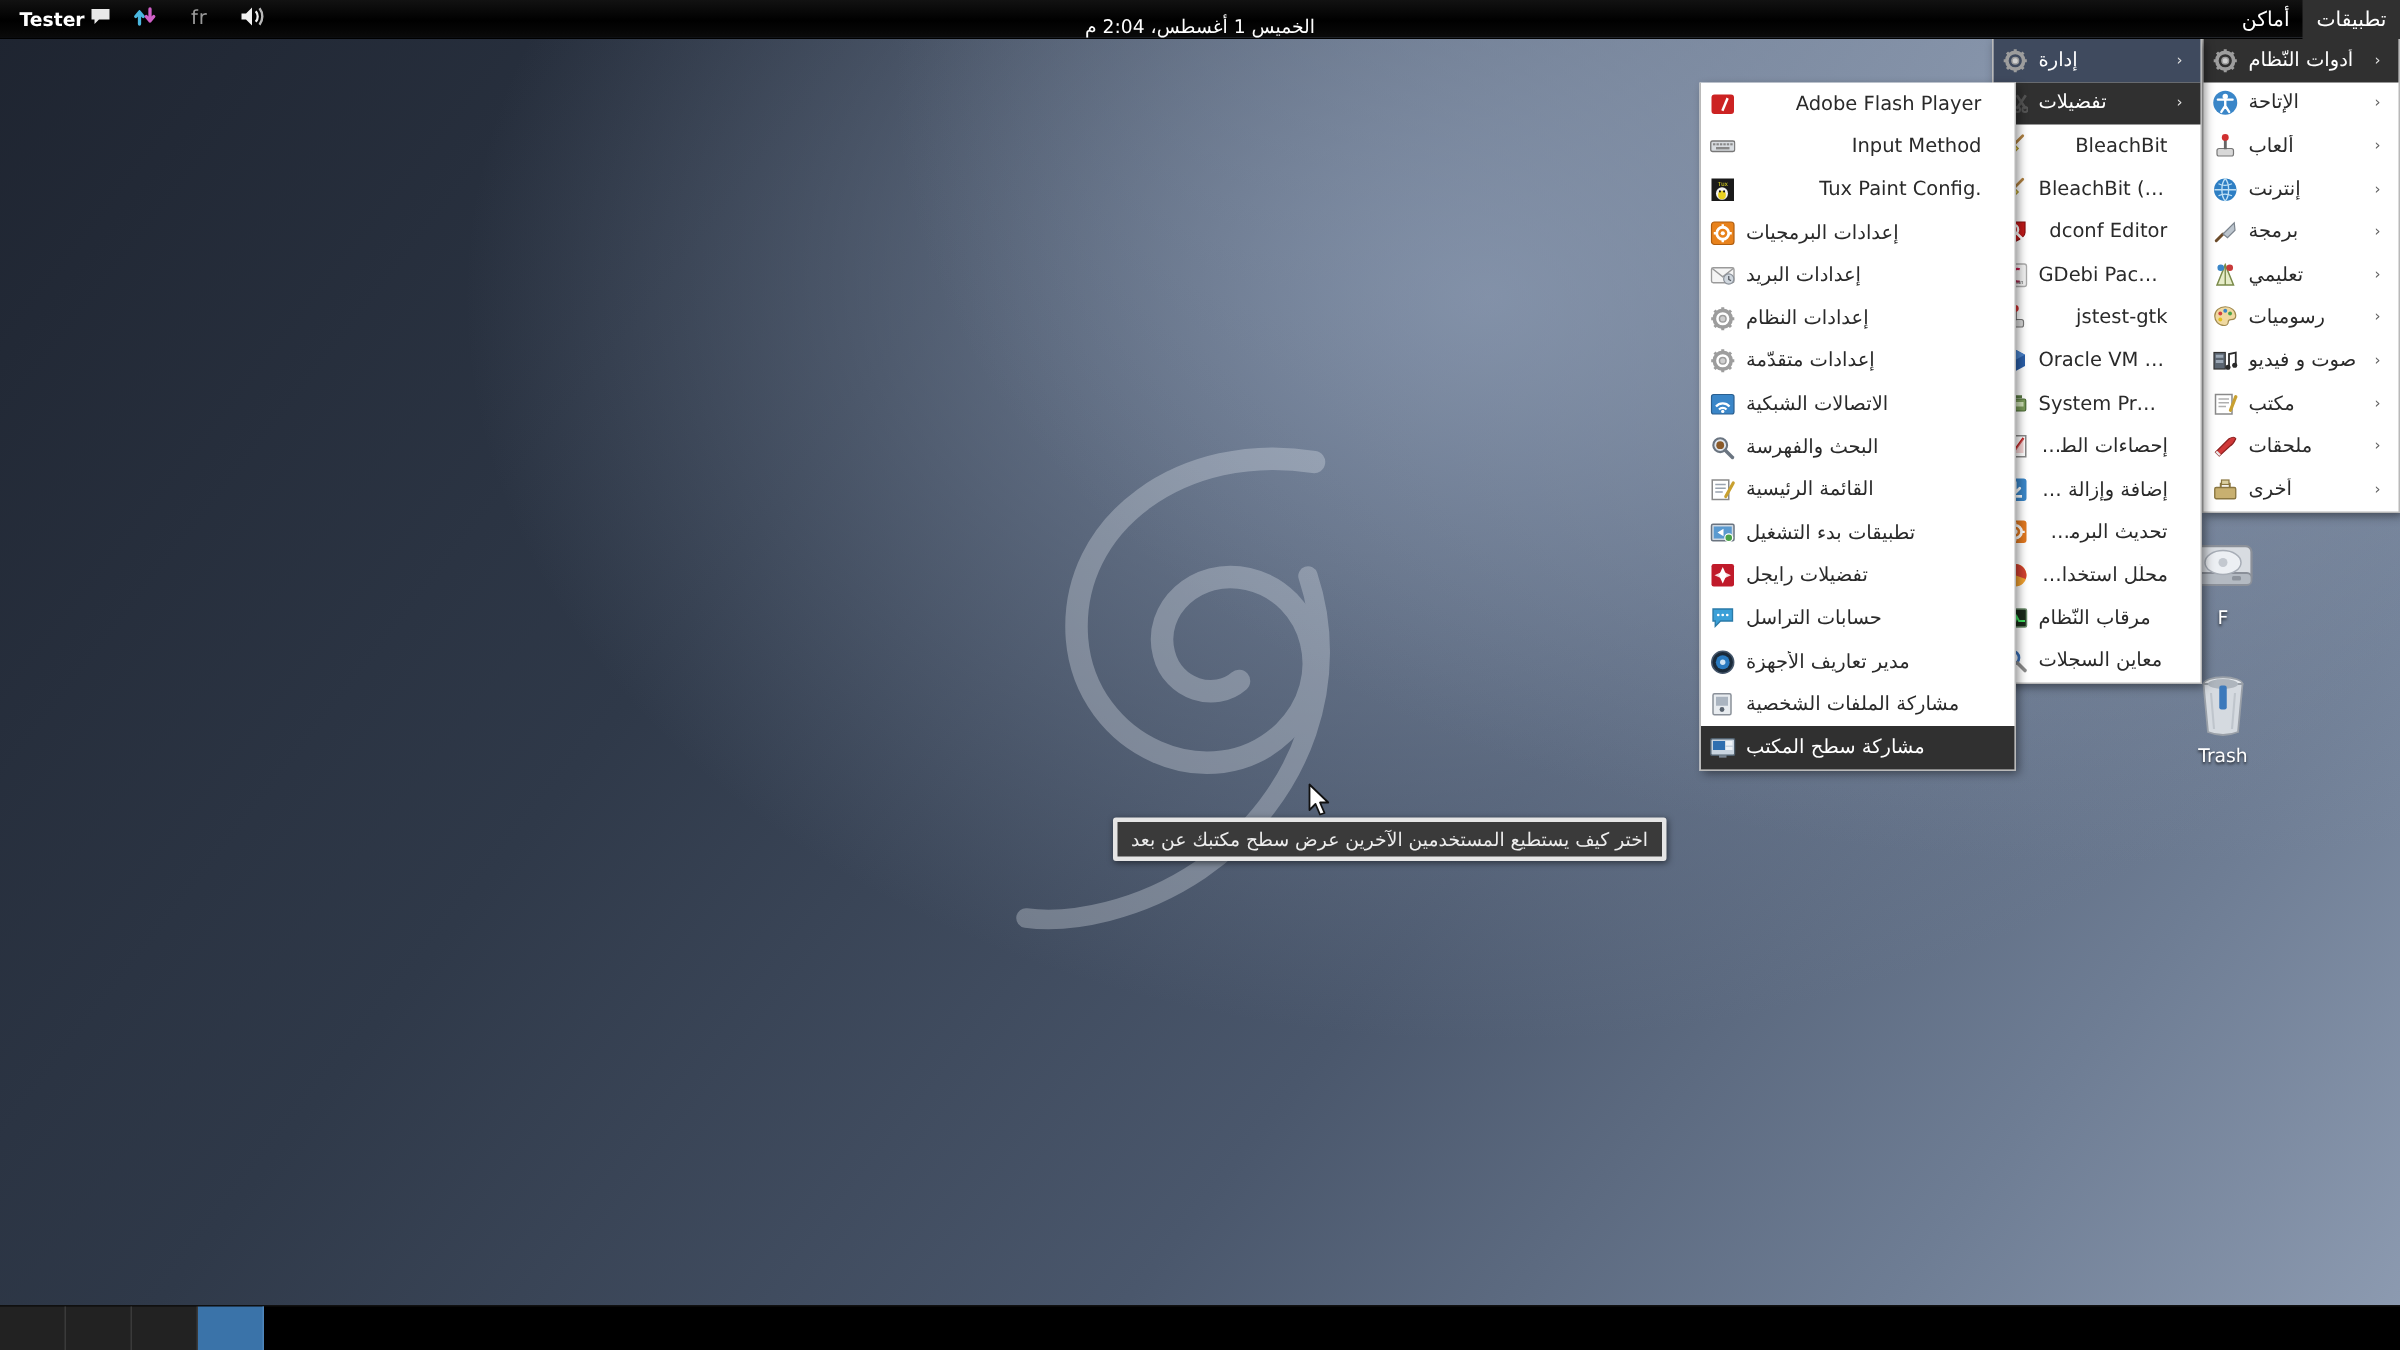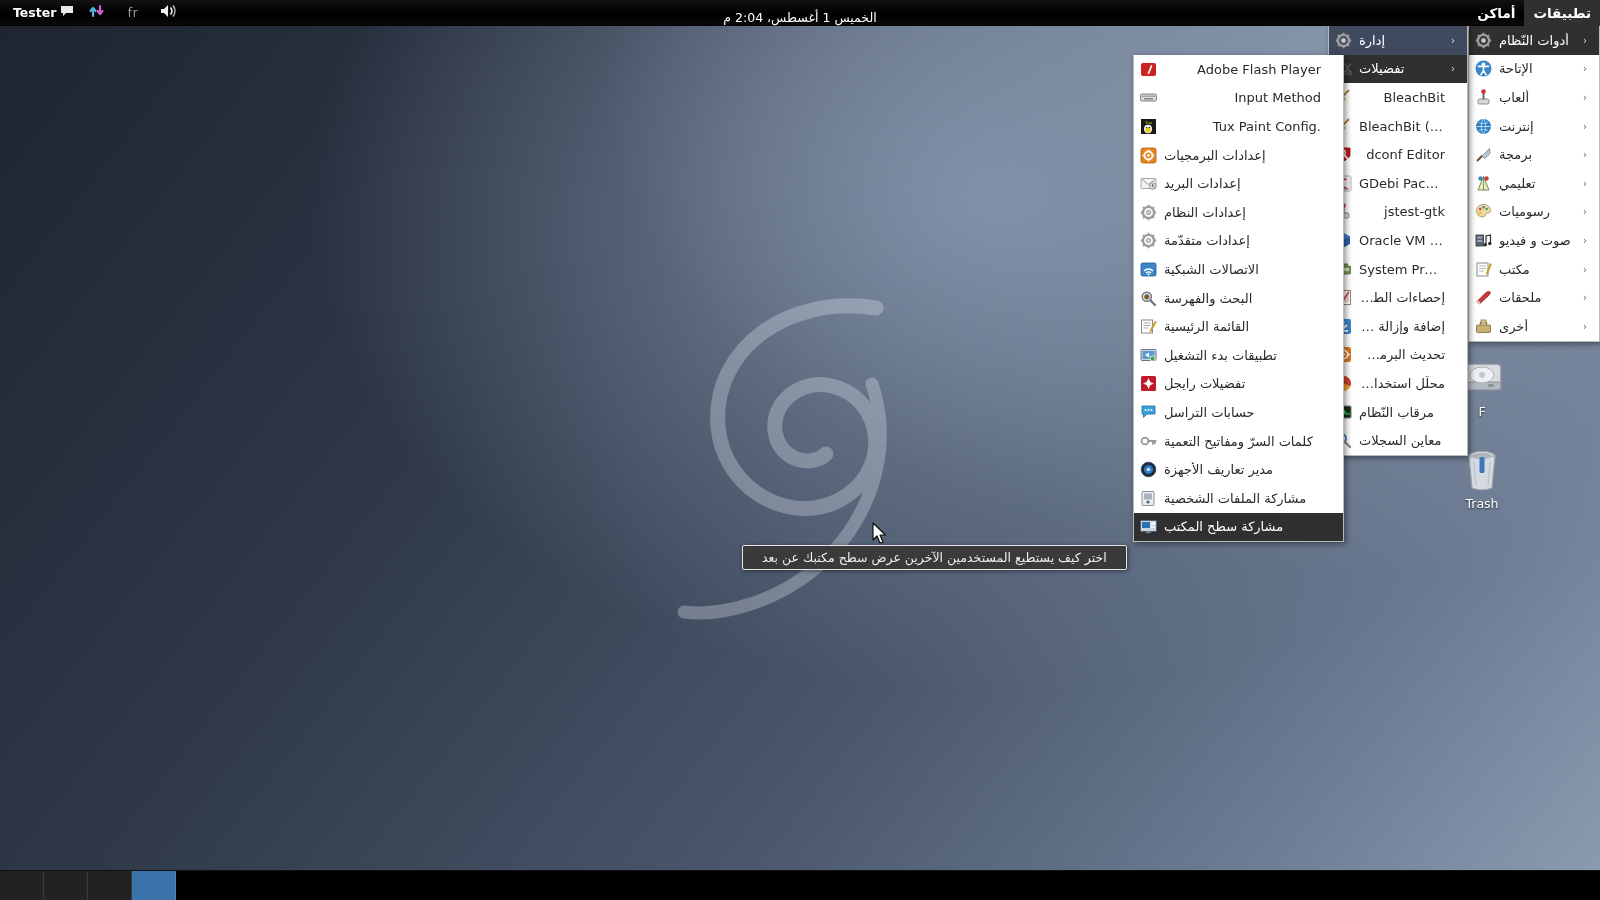--- a/index.html
+++ b/index.html
@@ -40,21 +40,21 @@
   #clock { display:inline-block; pointer-events:auto; font-size:12.5px; color:#fff; letter-spacing:.2px; direction:rtl; }
   .tp-right { margin-left:auto; display:flex; align-items:center; direction:rtl; height:100%; }
 
   .tray-item { display:flex; align-items:center; gap:4px; padding:0 7px; height:26px; cursor:default; }
   #user-name { font-weight:bold; font-size:12.5px; color:#fff; }
   .kb-layout { color:#9a9a9a; font-size:13px; padding:0 14px; letter-spacing:.5px; }
 
   
   .menubar-entry {
     height:26px; display:flex; align-items:center; padding:0 9px;
-    font-size:13.5px; font-weight:bold; color:#ffffff; cursor:default;
+    font-size:13.5px; font-weight:normal; color:#ffffff; cursor:default;
   }
   .menubar-entry.active { background:#303030; }
 
   
   .menu-panel {
     position:absolute; background:#ffffff;
     border:1px solid #b9b9b9; border-top:none;
     box-shadow:2px 2px 6px rgba(0,0,0,.45);
     z-index:50; direction:rtl;
     font-size:13px; color:#2a2a2a;
@@ -86,22 +86,22 @@
   .menu-row.sel .mi-arrow, .menu-row.sel-blue .mi-arrow { color:#ddd; }
   .mi-arrow.empty { visibility:hidden; }
 
   
   .mi-label.ltr { direction:ltr; text-align:right; }
 
   
   #tooltip {
     position:absolute; left:742px; top:545px;
     background:#3a3a3a; color:#ededed;
-    border:1px solid #e5e5e5; border-radius:2px;
-    padding:4px 19px; font-size:12.5px; direction:rtl;
+    border:3px solid #e5e5e5; border-radius:2px;
+    padding:4px 9px; font-size:12.5px; direction:rtl;
     box-shadow:1px 1px 4px rgba(0,0,0,.5);
     z-index:70; white-space:nowrap;
   }
 
   
   #mouse-cursor { position:absolute; left:872px; top:522px; z-index:80; pointer-events:none; }
 
   
   .desktop-icon {
     position:absolute; width:92px; text-align:center;
@@ -678,30 +678,20 @@
         <svg width="17" height="17" viewBox="0 0 17 17">
           <path d="M2 2h13v8H7l-3.5 3.5V10H2z" fill="#3aa0d8" stroke="#2a7aa8" stroke-width=".9"></path>
           <circle cx="5.5" cy="6" r=".9" fill="#fff"></circle>
           <circle cx="8.5" cy="6" r=".9" fill="#fff"></circle>
           <circle cx="11.5" cy="6" r=".9" fill="#fff"></circle>
         </svg>
       </span>
     </div>
     <div class="menu-row">
       <span class="mi-arrow empty">‹</span>
-      <span class="mi-label">كلمات السرّ ومفاتيح التعمية</span>
-      <span class="mi-icon">
-        <svg width="17" height="17" viewBox="0 0 17 17">
-          <circle cx="5" cy="8" r="3.4" fill="none" stroke="#9a9a9a" stroke-width="1.8"></circle>
-          <path d="M8.2 8 H15.5 M13 8 v3 M15 8 v2.2" stroke="#9a9a9a" stroke-width="1.8" fill="none" stroke-linecap="round"></path>
-        </svg>
-      </span>
-    </div>
-    <div class="menu-row">
-      <span class="mi-arrow empty">‹</span>
       <span class="mi-label">مدير تعاريف الأجهزة</span>
       <span class="mi-icon">
         <svg width="17" height="17" viewBox="0 0 17 17">
           <circle cx="8.5" cy="8.5" r="7.3" fill="#1a2a3a" stroke="#44556a" stroke-width="1"></circle>
           <circle cx="8.5" cy="8.5" r="4.6" fill="#2a7ac0"></circle>
           <circle cx="8.5" cy="8.5" r="1.8" fill="#cfe4f5"></circle>
         </svg>
       </span>
     </div>
     <div class="menu-row">

